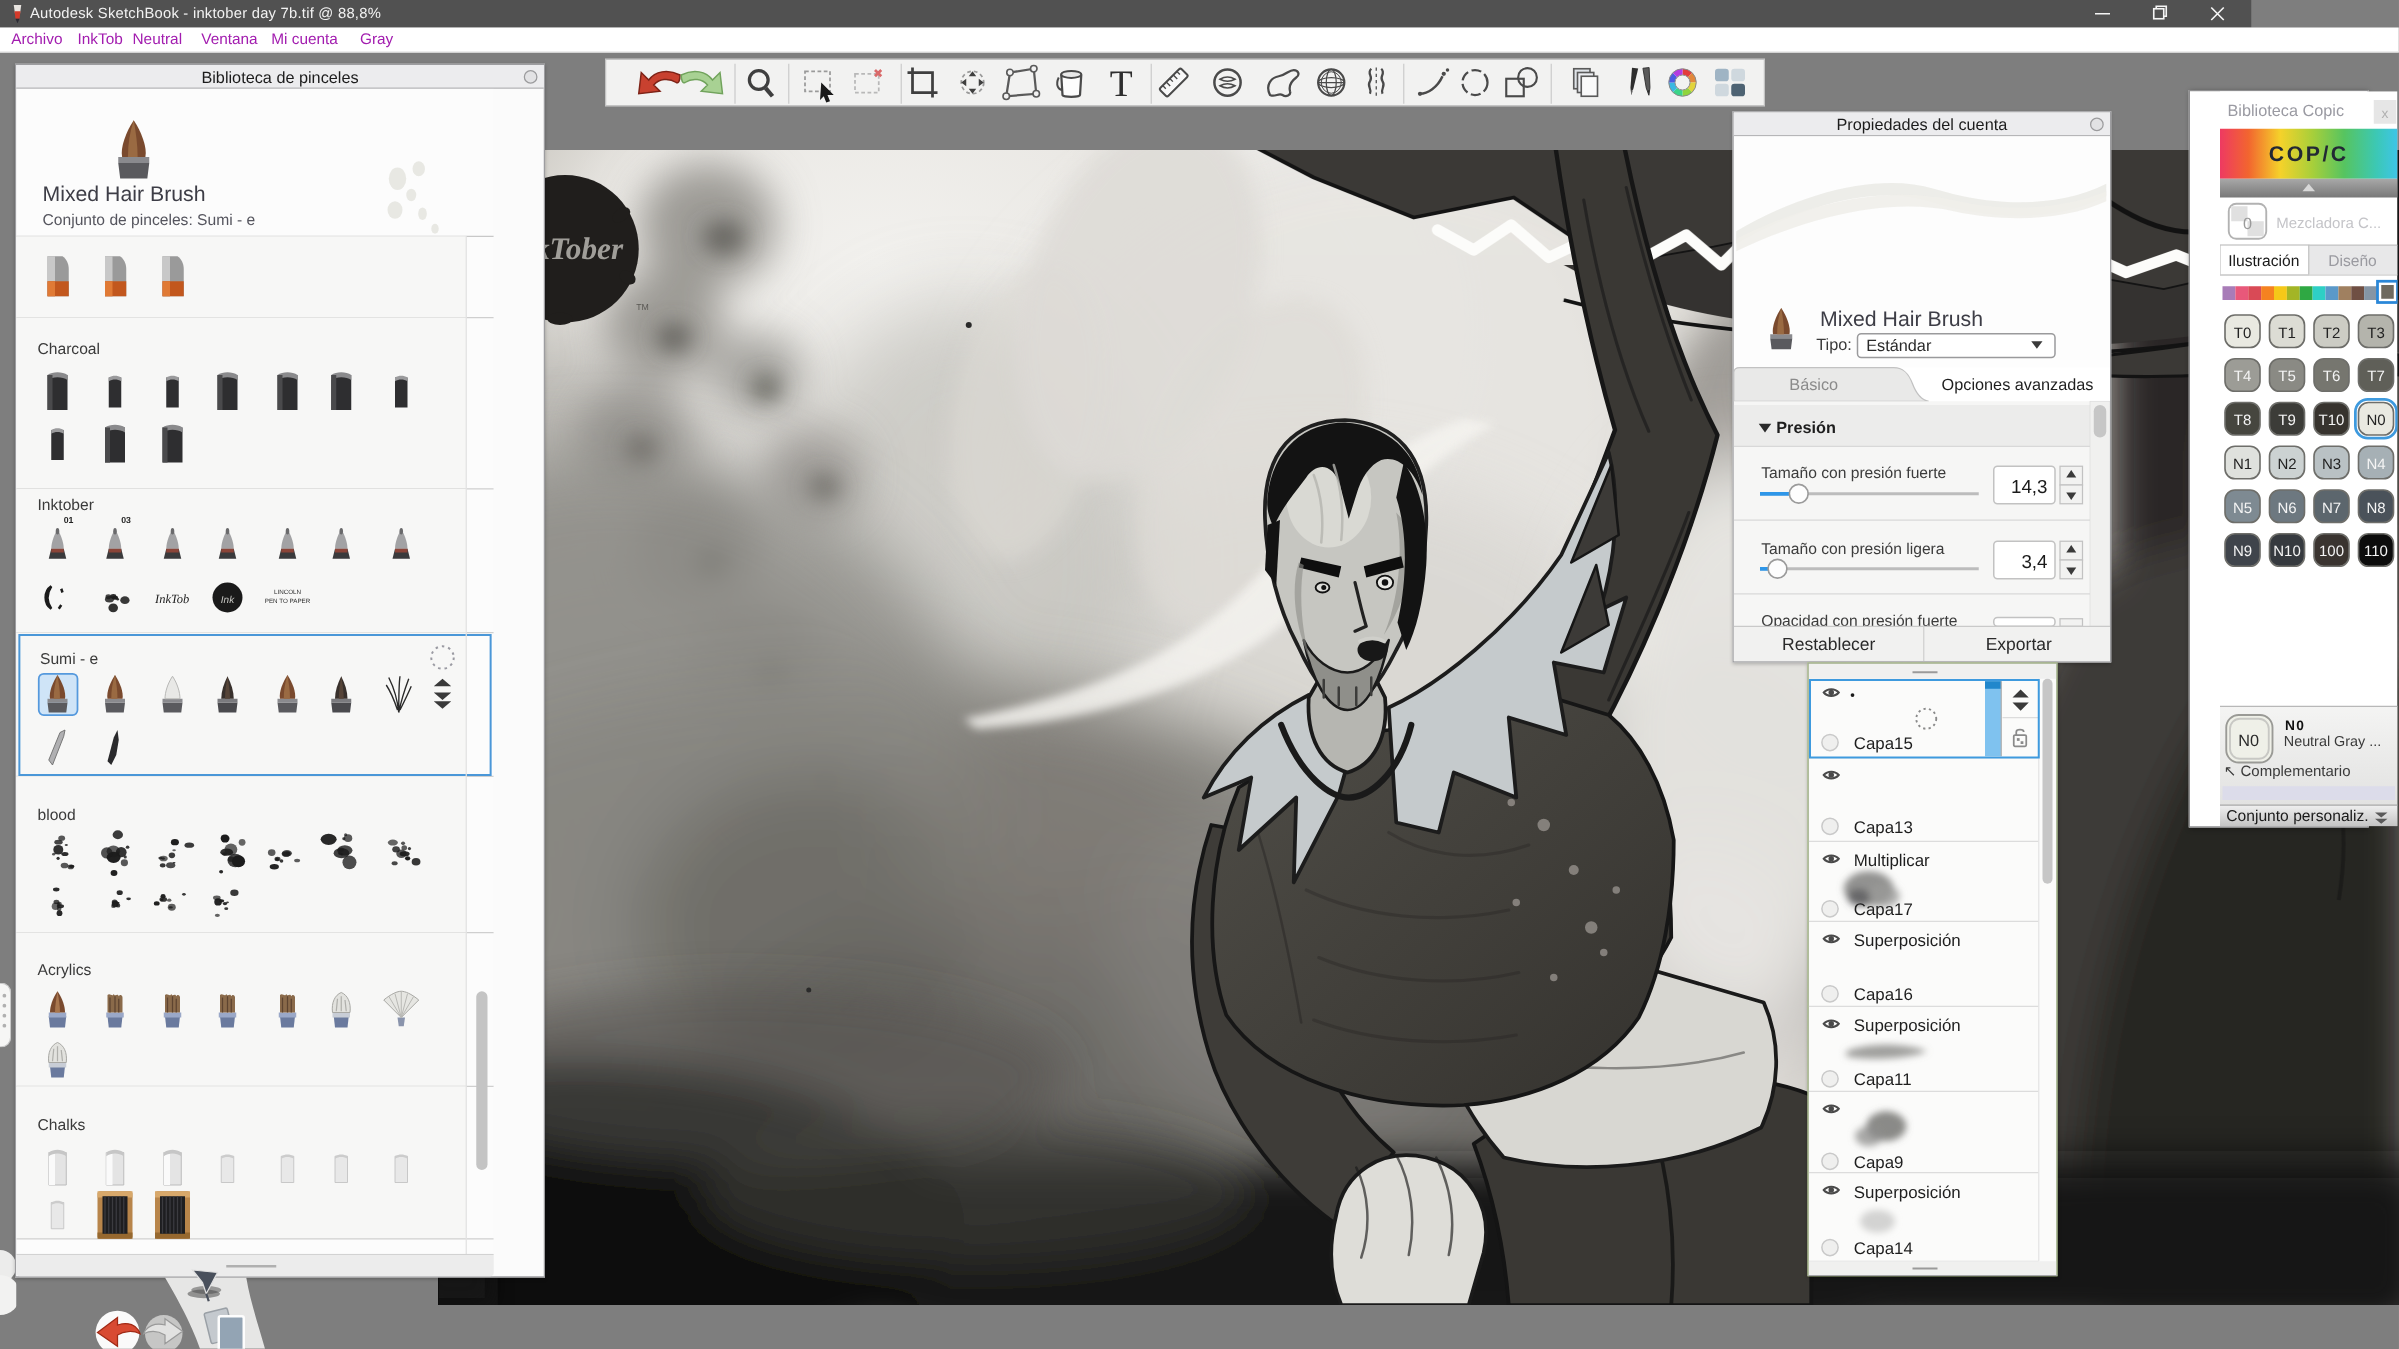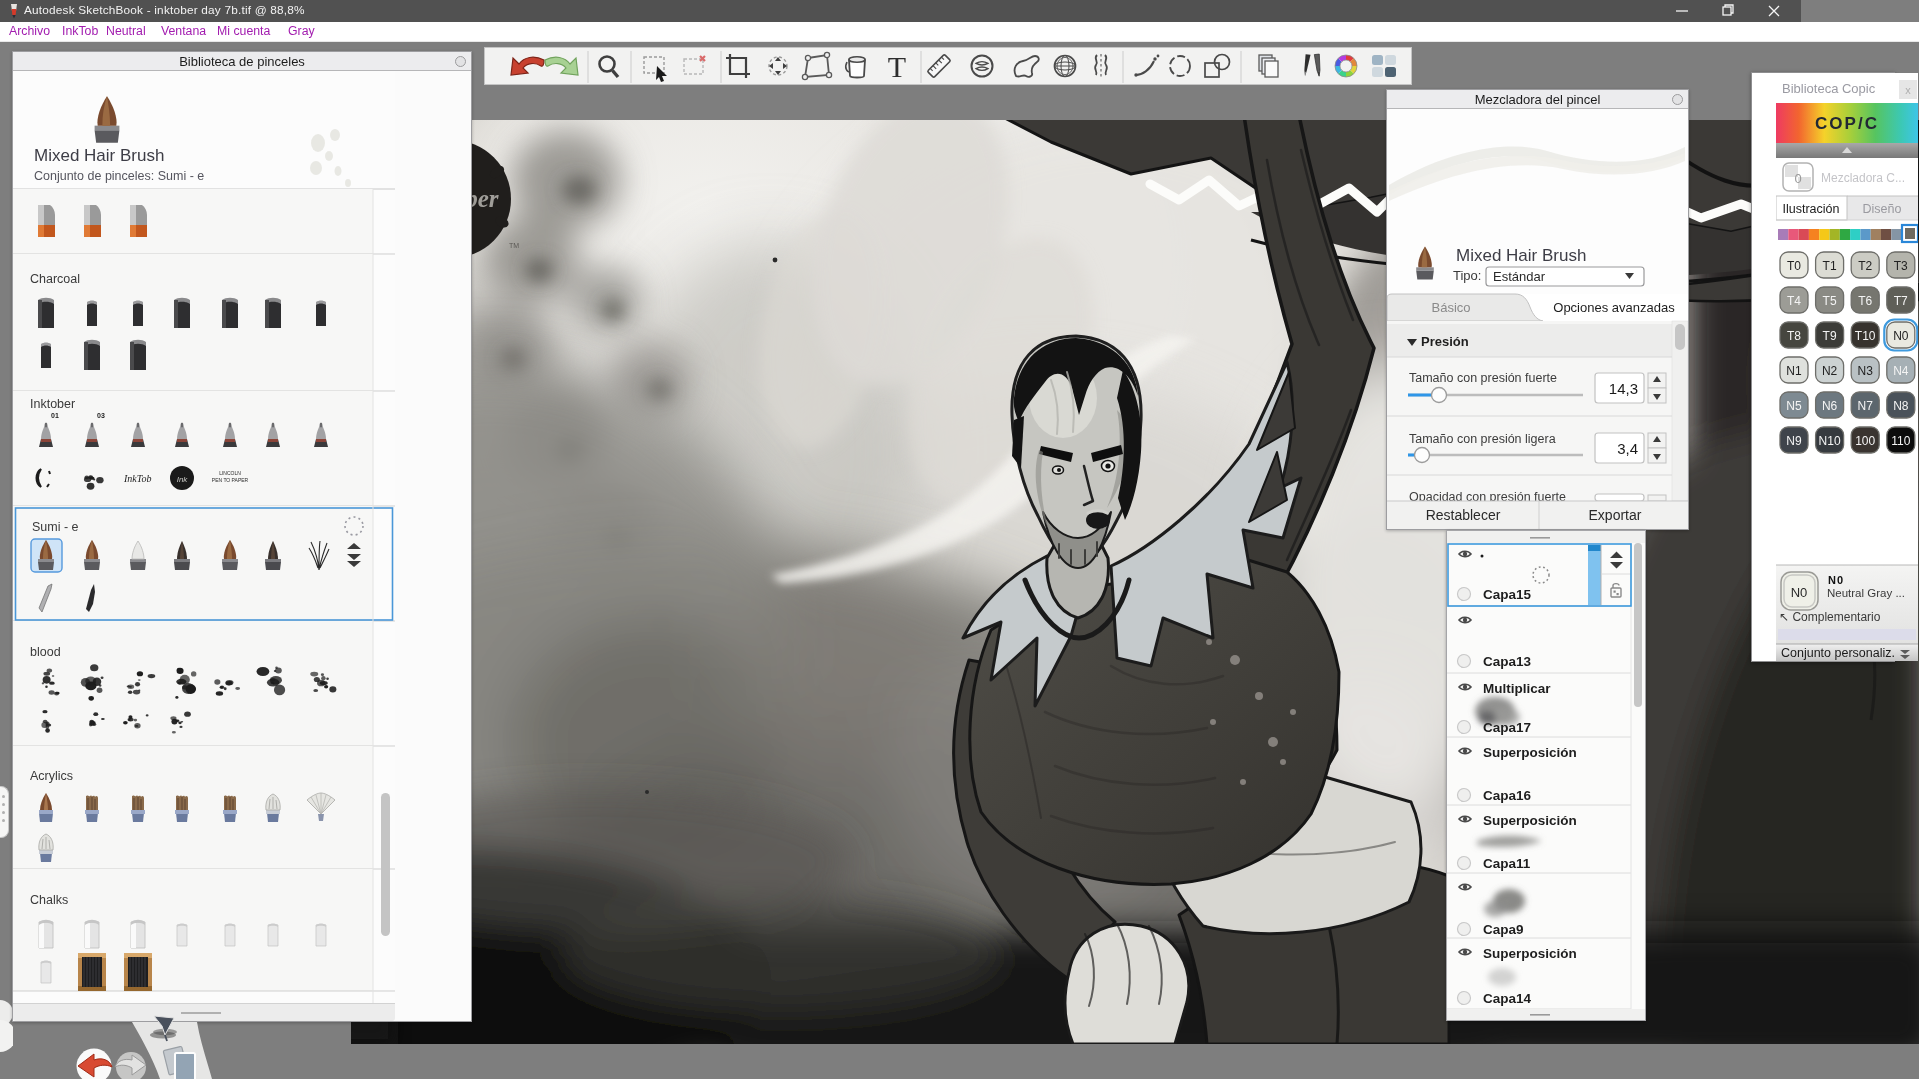--- a/index.html
+++ b/index.html
@@ -17,26 +17,26 @@
   
   #toolbar { left:484px; top:47px; width:928px; height:38px; background:#f2f2f1;
     border:1px solid #c4c4c4; }
   
   .panel { background:#fbfbfb; border:1px solid #9d9da0; box-shadow:0 1px 3px rgba(0,0,0,0.25); }
   .ptitle { position:absolute; left:0; top:0; right:0; height:19px; background:#ececee;
     border-bottom:1px solid #b6b6b8; font-size:13px; color:#1c1c1c; text-align:center; }
   .pcirc { position:absolute; right:5px; top:4px; width:11px; height:11px; border-radius:50%;
     background:#e2e2e4; border:1px solid #9b9b9d; }
   
-  #brushlib { left:12px; top:51px; width:460px; height:971px; }
+  #brushlib { left:12px; top:51px; width:424px; height:971px; }
   
   #props { left:1386px; top:89px; width:303px; height:441px; }
   
   #layers { left:1446px; top:530px; width:200px; height:491px; background:#bef264;
-    border:1px solid #a5a5a8; box-shadow:0 1px 3px rgba(0,0,0,0.3);font-weight:bold; }
+    border:1px solid #a5a5a8; box-shadow:0 1px 3px rgba(0,0,0,0.3); }
   
   #copic { left:1751px; top:72px; width:144px; height:590px; background:#ffffff;
     border:1px solid #8e8e90; box-shadow:0 1px 4px rgba(0,0,0,0.35);padding-left:24px; }
 </style>
 </head>
 <body>
 
 <div class="abs" id="canvaswrap" style="left:351px; top:120px; width:1568px; height:924px; background:#cfcdc8;">
 <svg width="1568" height="924" viewBox="0 0 1568 924" xmlns="http://www.w3.org/2000/svg">
 <defs>
@@ -825,21 +825,21 @@
       </g>
       <line x1="360" y1="118" x2="360" y2="934" stroke="#e2e2e2" stroke-width="1"></line>
       <rect x="368" y="722" width="9" height="143" rx="4.5" fill="#c4c4c4"></rect>
     </svg>
     <div style="position:absolute;left:0;bottom:0;width:382px;height:18px;background:#ececec;border-top:1px solid #d2d2d2;border-radius:0 0 3px 3px">
       <div style="position:absolute;left:168px;top:8px;width:40px;height:2px;background:#b0b0b0"></div>
     </div>
   </div>
 
 <div class="abs panel" id="props">
-    <div class="ptitle" style="line-height:19px">Mezcladora del pincel</div>
+    <div class="ptitle" style="line-height:19px">Propiedades del cuenta</div>
     <div class="pcirc"></div>
     <svg style="position:absolute;left:0;top:19px" width="301" height="420" viewBox="0 0 301 420" xmlns="http://www.w3.org/2000/svg">
       <rect width="301" height="420" fill="#fdfdfd"></rect>
       <path d="M2,76 C60,42 120,30 160,42 C210,57 260,57 298,38 L298,48 C260,68 206,68 156,52 C116,40 62,52 2,86 Z" fill="#e9e8e4" opacity="0.8"></path>
       <path d="M2,82 C70,48 130,40 180,52 C225,62 270,56 298,44 L298,52 C268,66 222,70 176,60 C130,50 70,60 2,92 Z" fill="#efeeea" opacity="0.9"></path>
       <g transform="translate(38,155) scale(1.1)">
         <use href="#sumib"></use>
       </g>
       <text x="69" y="152" font-size="17" fill="#3d3d46">Mixed Hair Brush</text>
       <text x="66" y="171" font-size="13" fill="#3a3a3a">Tipo:</text>

